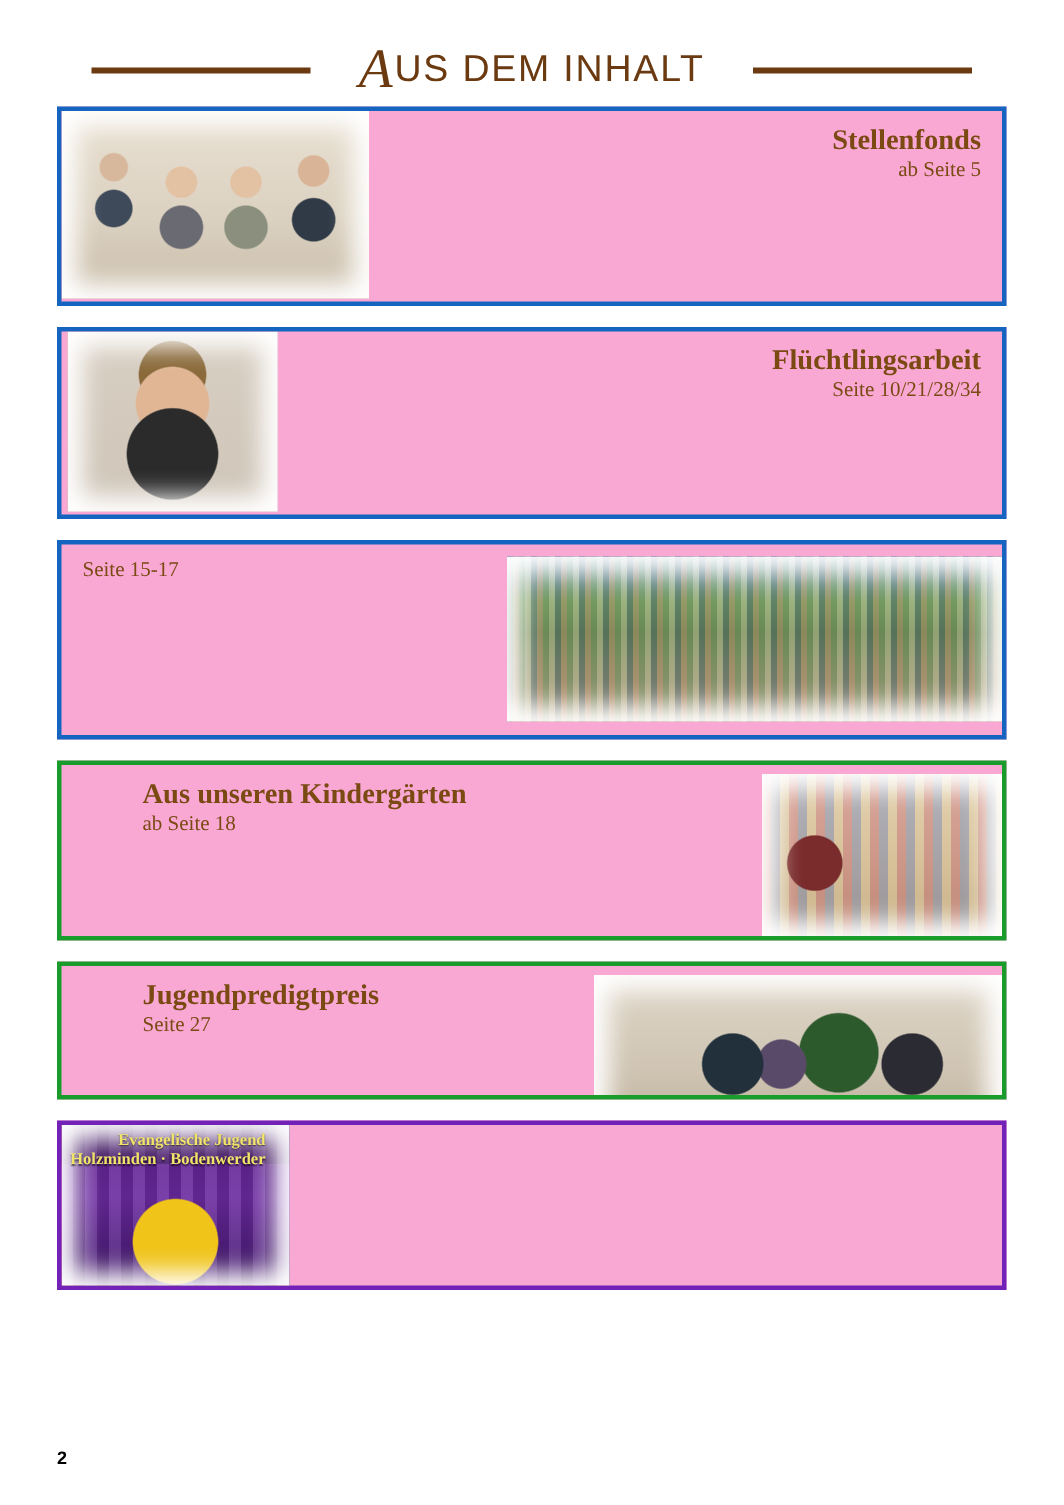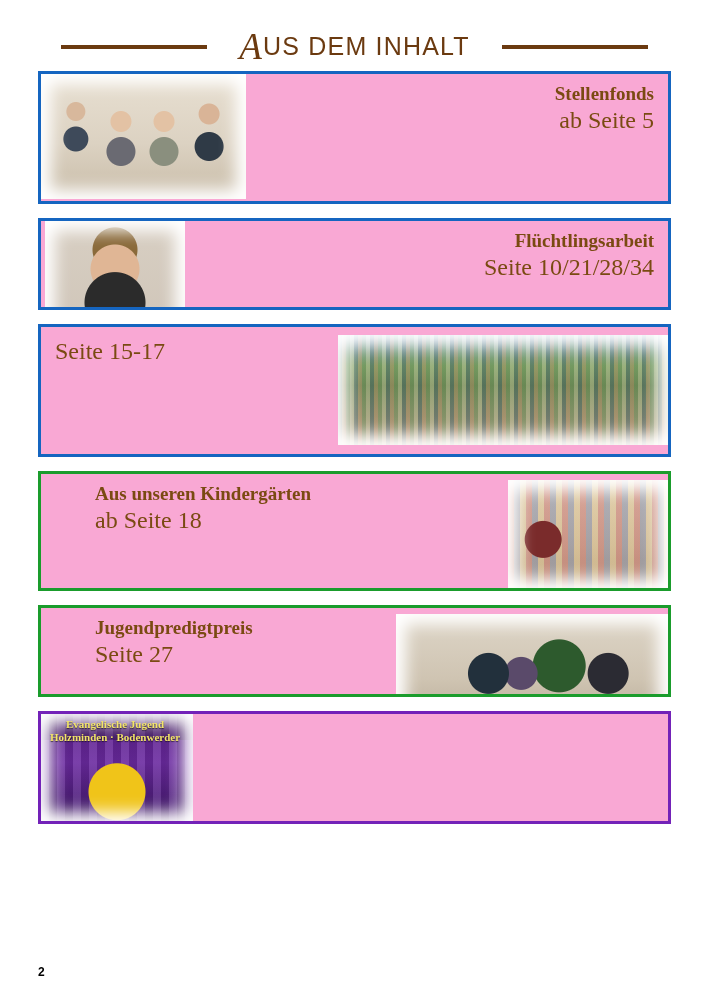--- a/index.html
+++ b/index.html
@@ -75,21 +75,21 @@
 
   .entry-title {
     color: #7a4a12;
     font-weight: bold;
     font-size: 19px;
     line-height: 1.15;
     white-space: pre-line;
   }
   .entry-sub {
     color: #7a4a12;
-    font-size: 24px;
+    font-size: 14px;
     line-height: 1.2;
     margin-top: 1px;
   }
 
   .photo {
     flex: 0 0 auto;
     position: relative;
     overflow: hidden;
   }
   
@@ -148,22 +148,22 @@
   .ph-jugend {
     width: 152px; height: 108px;
     background:
       linear-gradient(180deg, rgba(0,0,0,.25) 0 26px, transparent 26px),
       radial-gradient(circle at 50% 72%, #f0c419 0 28px, transparent 29px),
       repeating-linear-gradient(90deg, rgba(255,255,255,.10) 0 8px, rgba(0,0,0,.10) 8px 16px),
       linear-gradient(180deg, #5a1f8a 0%, #6b2aa0 45%, #3d1566 100%);
   }
   .jugend-caption {
     position: absolute;
-    top: 4px; left: 0; right: 4px;
-    text-align: center;
+    top: 4px; left: 0; right: 16px;
+    text-align: right;
     color: #f2e46a;
     font-family: "Liberation Serif", serif;
     font-weight: bold;
     font-size: 11px;
     line-height: 1.15;
     z-index: 2;
     text-shadow: 0 1px 1px rgba(0,0,0,.6);
   }
 
   
@@ -189,21 +189,21 @@
 <div class="entries">
 
   <div class="entry right-text" style="height:133px;">
     <div class="photo ph-group1"></div>
     <div class="text-col">
       <div class="entry-title">Stellenfonds</div>
       <div class="entry-sub">ab Seite 5</div>
     </div>
   </div>
 
-  <div class="entry right-text" style="height:92px;">
+  <div class="entry right-text" style="height:128px;">
     <div class="photo ph-portrait" style="margin-left:4px;"></div>
     <div class="text-col">
       <div class="entry-title">Flüchtlingsarbeit</div>
       <div class="entry-sub">Seite 10/21/28/34</div>
     </div>
   </div>
 
   <div class="entry left-text" style="height:133px;">
     <div class="text-col">
       <div class="entry-sub">Seite 15-17</div>

